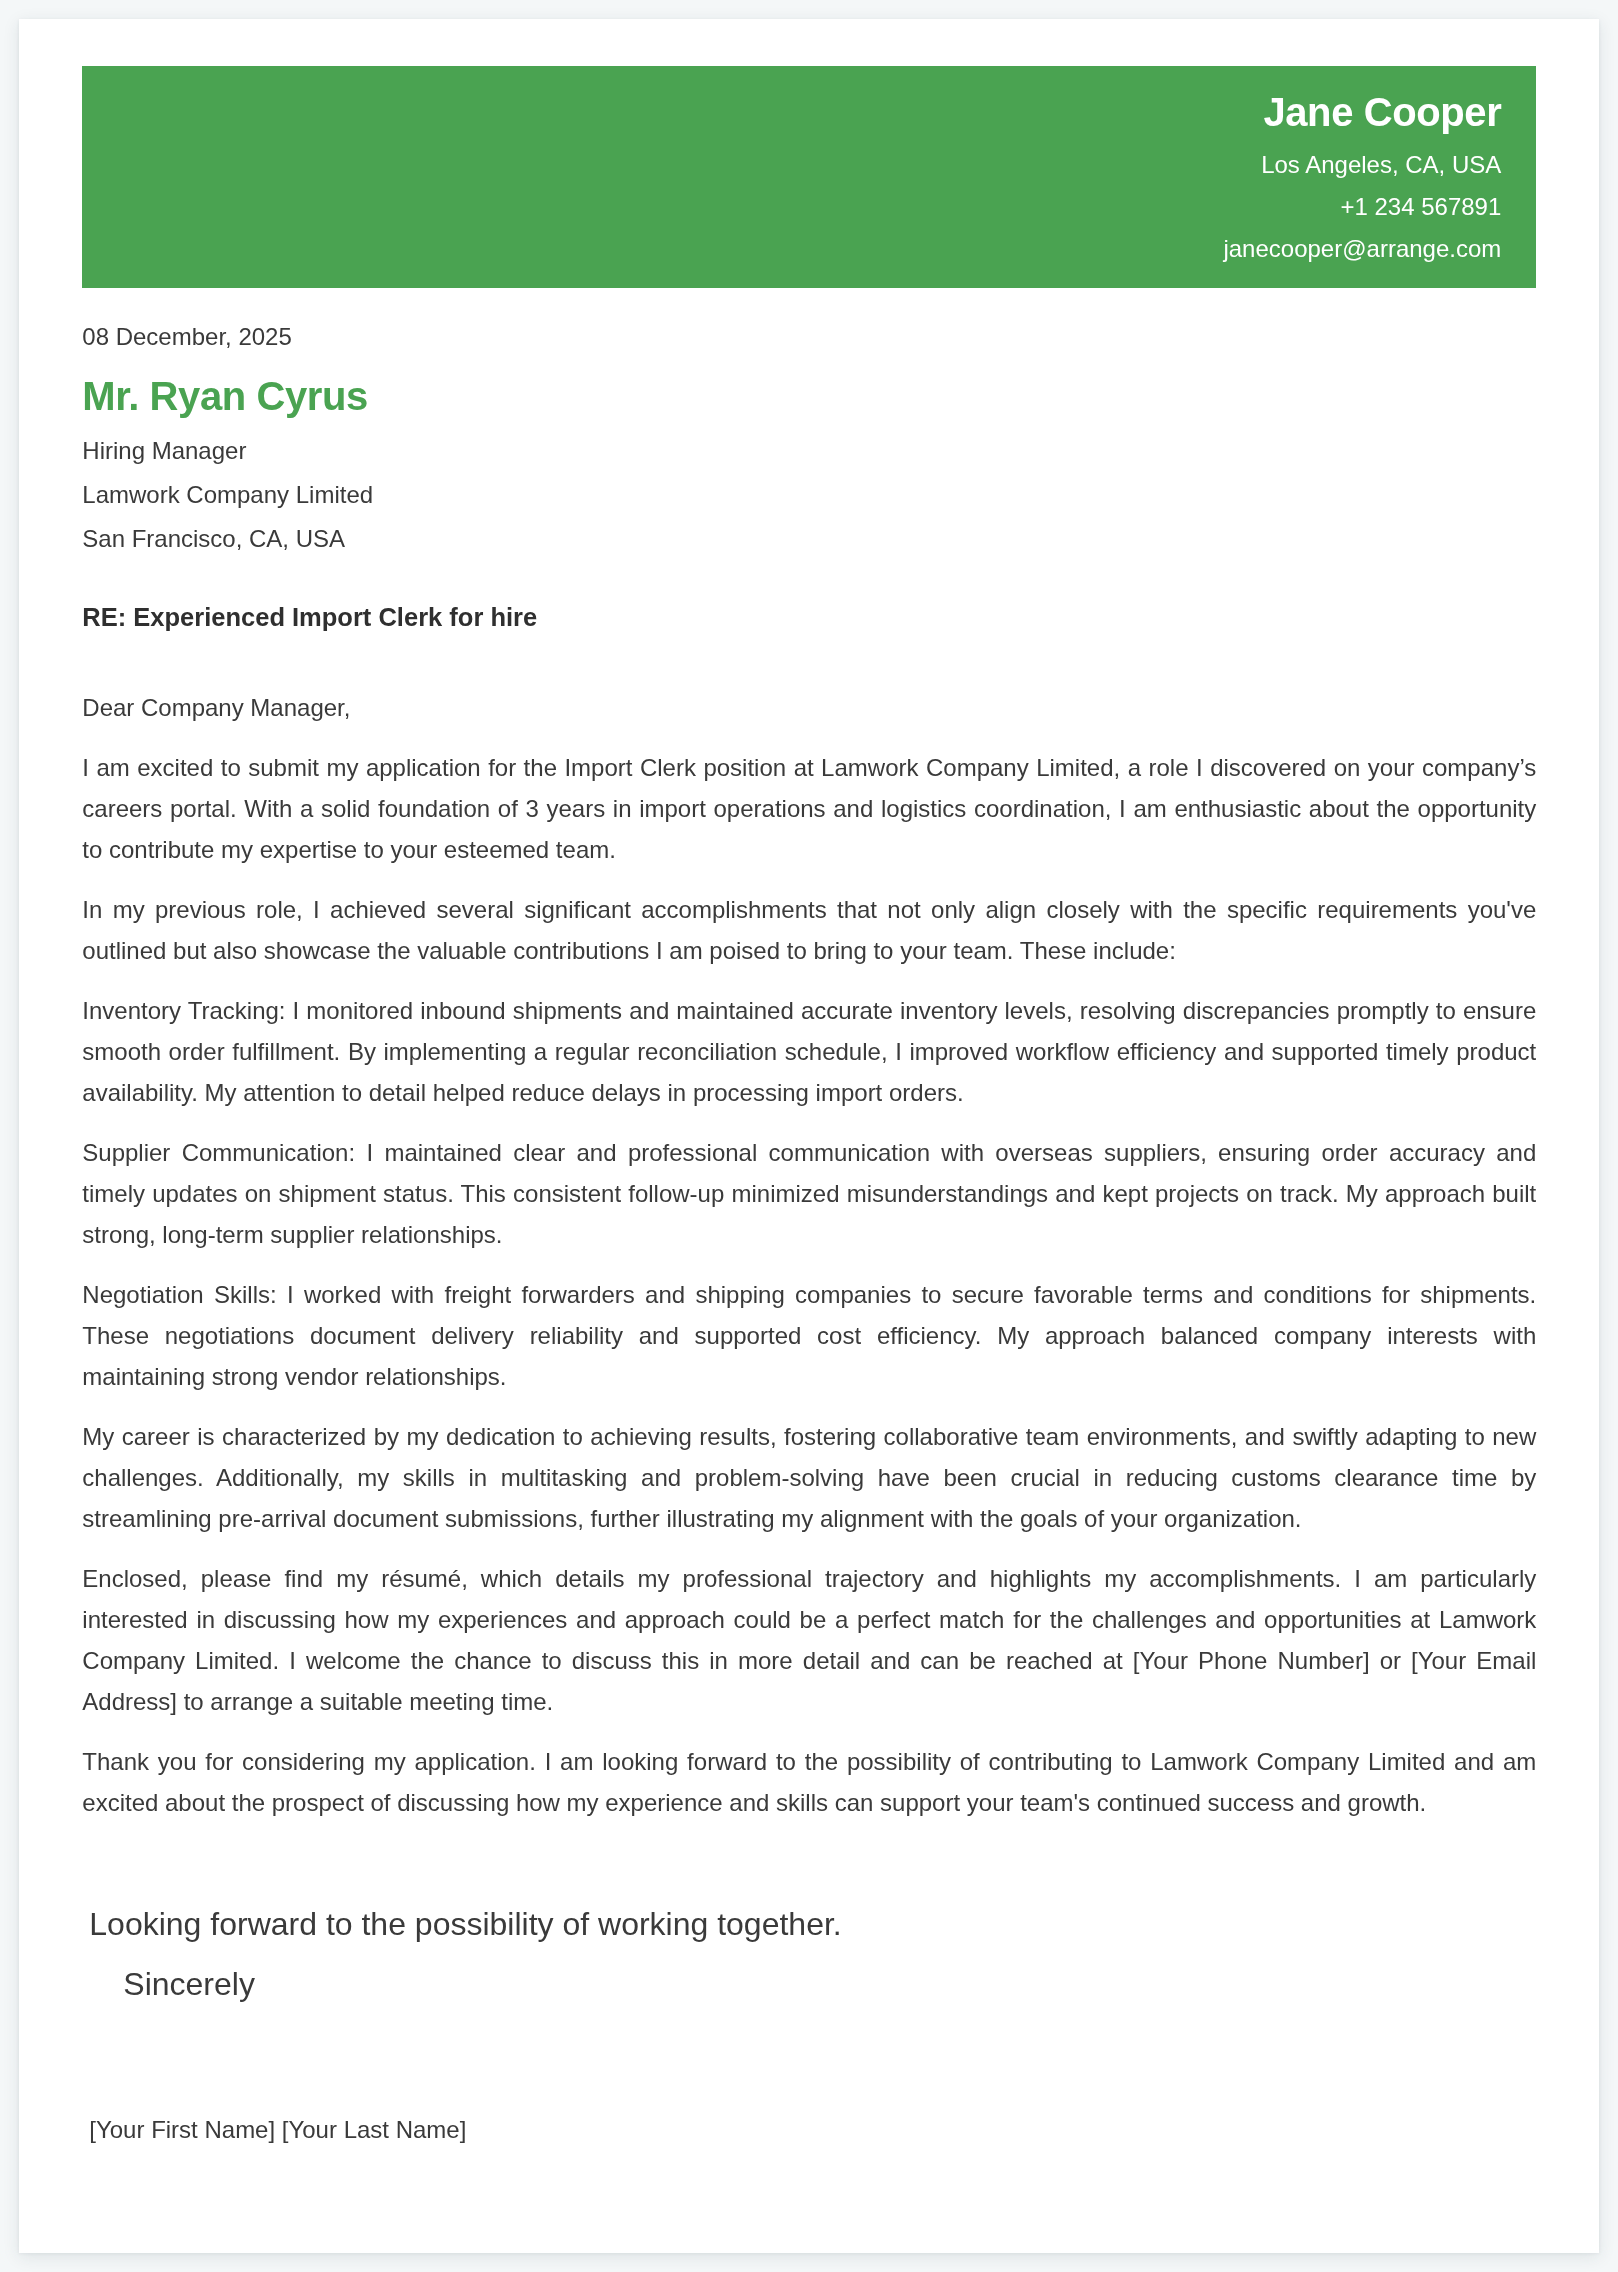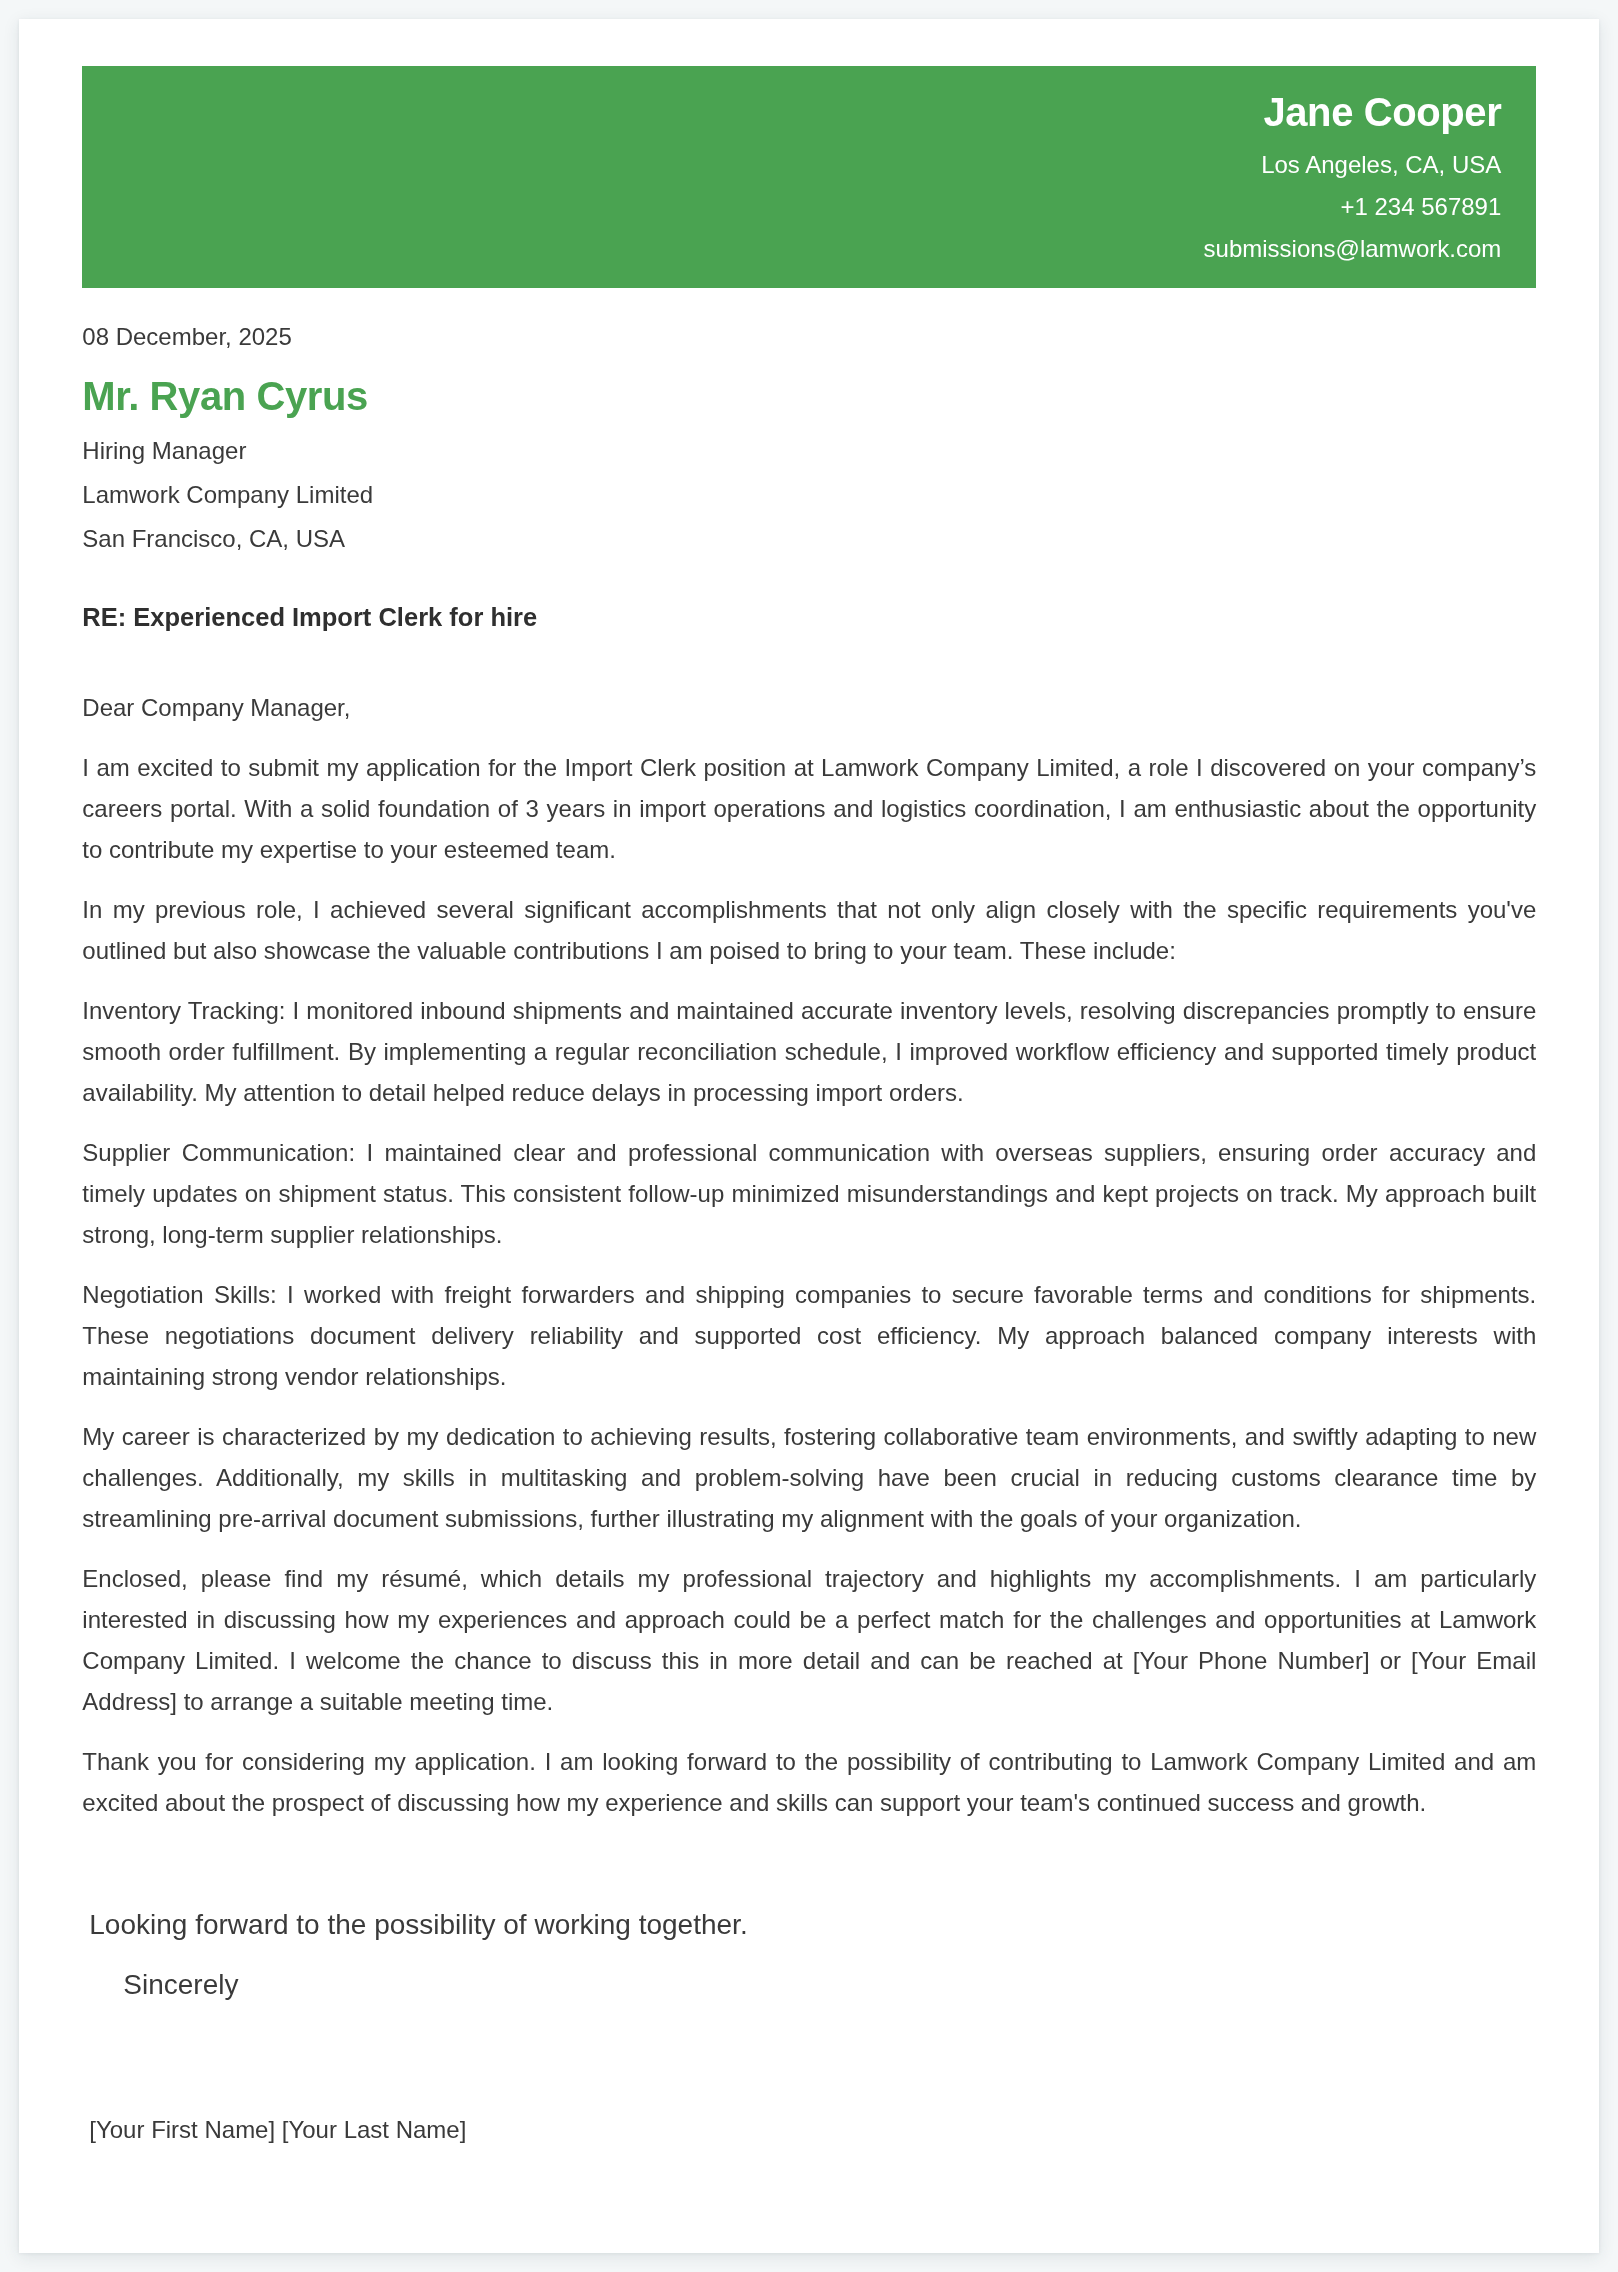--- a/index.html
+++ b/index.html
@@ -87,21 +87,21 @@
     font-size: 24px;
     line-height: 41px;
     text-align: justify;
     color: var(--body-text);
   }
   .closing-block {
     margin-top: 81px;
     padding-left: 7px;
   }
   .closing-line {
-    font-size: 28px;
+    font-size: 32px;
     line-height: 41px;
   }
   .closing-line + .closing-line {
     margin-top: 19.3px;
     margin-left: 34px;
   }
   .signature-line {
     margin-top: 110px;
     padding-left: 7px;
     font-size: 24px;
@@ -110,21 +110,21 @@
 </style>
 </head>
 <body>
 
 <div class="page">
 
   <div class="banner">
     <div class="sender-name">Jane Cooper</div>
     <div class="contact-line">Los Angeles, CA, USA</div>
     <div class="contact-line">+1 234 567891</div>
-    <div class="contact-line">submissions@lamwork.com</div>
+    <div class="contact-line">janecooper@arrange.com</div>
   </div>
 
   <div class="date-line">08 December, 2025</div>
 
   <div class="recipient-name">Mr. Ryan Cyrus</div>
   <div class="recipient-line">Hiring Manager</div>
   <div class="recipient-line">Lamwork Company Limited</div>
   <div class="recipient-line">San Francisco, CA, USA</div>
 
   <div class="subject-line">RE: Experienced Import Clerk for hire</div>

